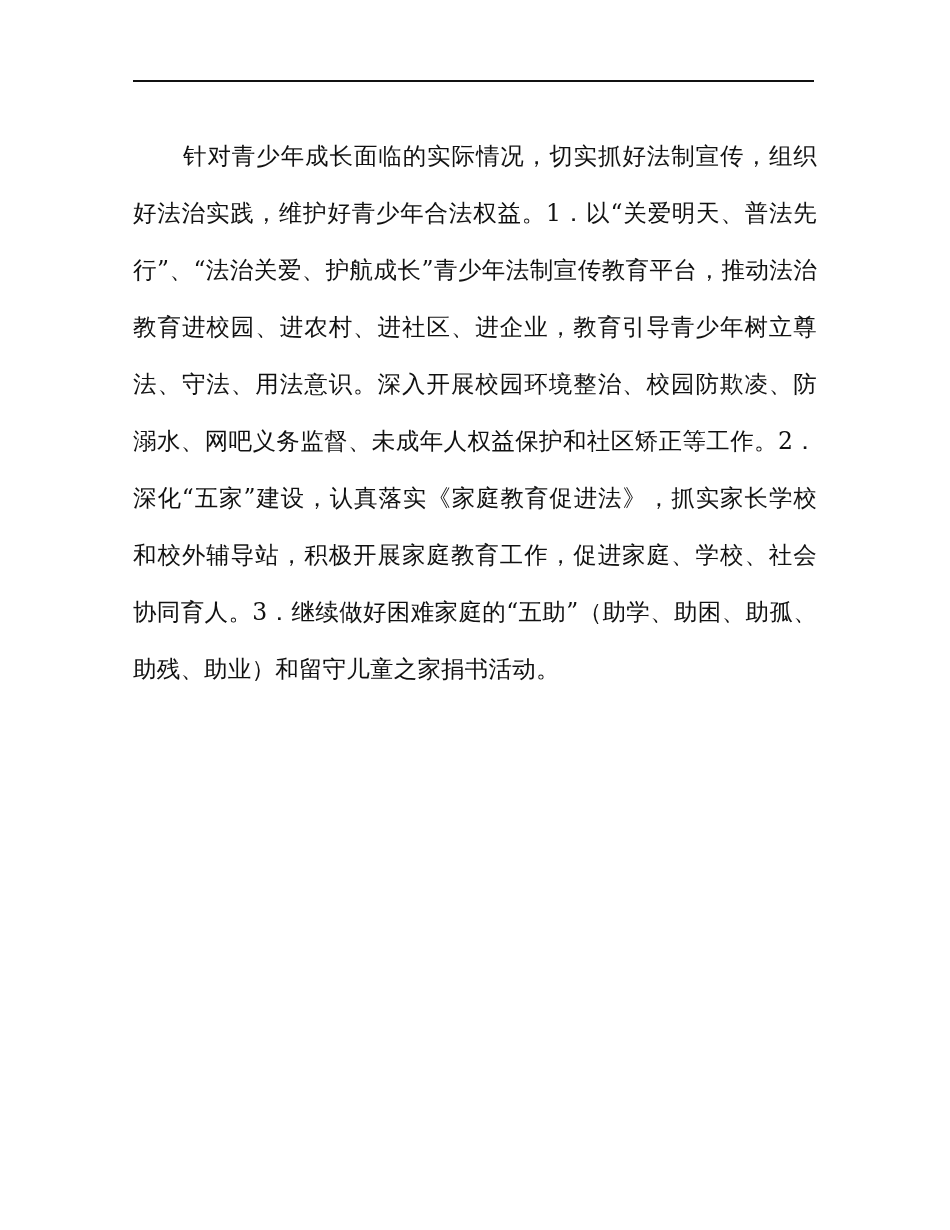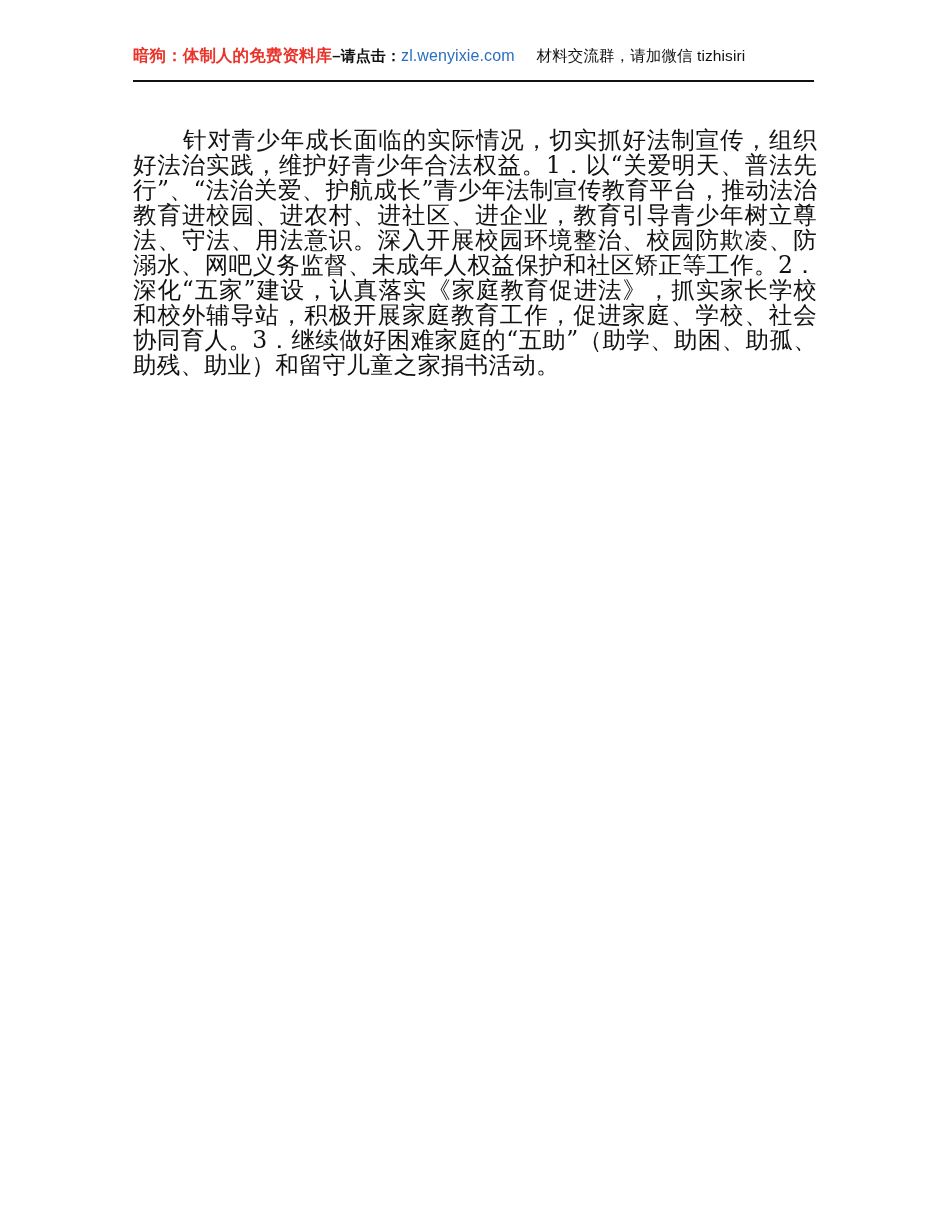--- a/index.html
+++ b/index.html
@@ -92,43 +92,38 @@
   }
   h2.section-heading.hang {
     text-indent: 52px;
   }
 
   p.para {
     margin: 0;
     padding: 0;
     font-family: "DejaVu Serif", "Liberation Serif", serif;
     font-size: 23.5px;
-    line-height: 25px;
+    line-height: 57px;
     color: #111111;
     text-indent: 50px;
     text-align: justify;
     text-justify: inter-ideograph;
     letter-spacing: 0.2px;
     word-break: break-all;
   }
 
   .sp-after-h4 { height: 16px; }
   .sp-before-h5 { height: 26px; }
   .sp-after-h5 { height: 14px; }
 </style>
 </head>
 <body>
 
 <div class="page">
 
-  <div class="header-band">
-    <div class="header-line">
-      <span class="hdr-red">暗狗：体制人的免费资料库</span><span class="hdr-dash">–</span><span class="hdr-click">请点击：</span><span class="hdr-link">zl.wenyixie.com</span><span class="hdr-gap"></span><span class="hdr-tail">材料交流群，请加微信 tizhisiri</span>
-    </div>
-  </div>
   <div class="header-rule"></div>
 
   <div class="doc-body">
 
 
     <div class="sp-after-h4"></div>
 
     <p class="para">针对青少年成长面临的实际情况，切实抓好法制宣传，组织好法治实践，维护好青少年合法权益。1．以“关爱明天、普法先行”、“法治关爱、护航成长”青少年法制宣传教育平台，推动法治教育进校园、进农村、进社区、进企业，教育引导青少年树立尊法、守法、用法意识。深入开展校园环境整治、校园防欺凌、防溺水、网吧义务监督、未成年人权益保护和社区矫正等工作。2．深化“五家”建设，认真落实《家庭教育促进法》，抓实家长学校和校外辅导站，积极开展家庭教育工作，促进家庭、学校、社会协同育人。3．继续做好困难家庭的“五助”（助学、助困、助孤、助残、助业）和留守儿童之家捐书活动。</p>
 
     <div class="sp-before-h5"></div>

